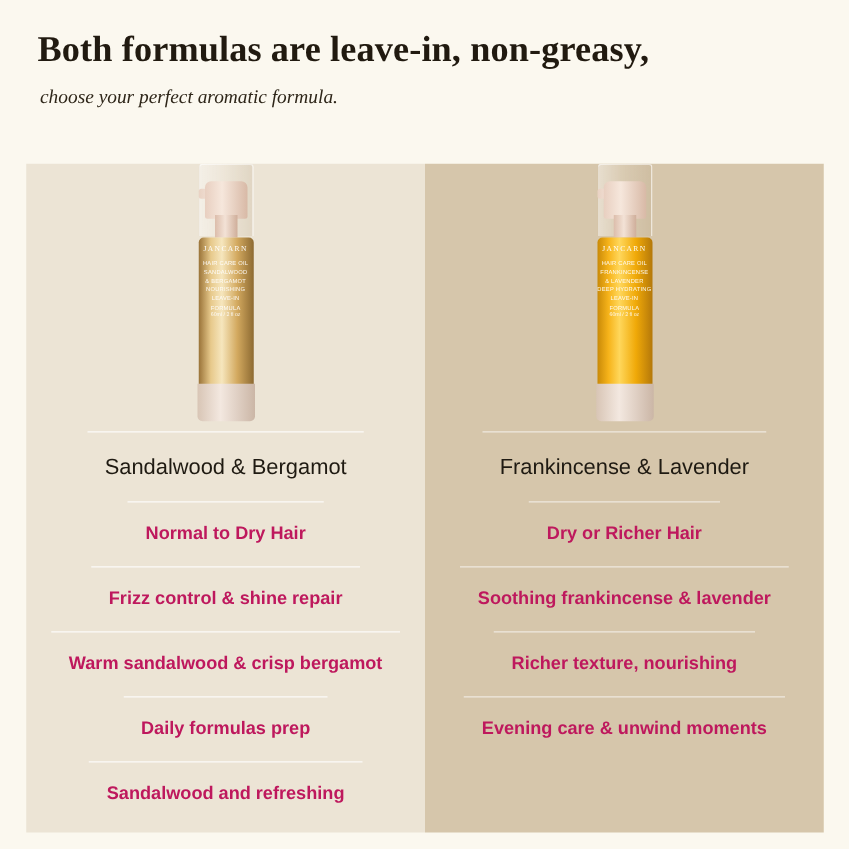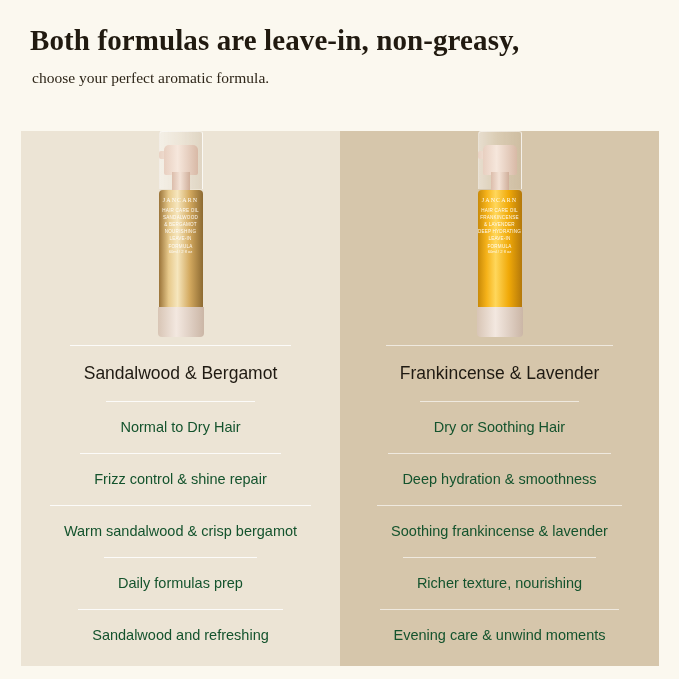--- a/index.html
+++ b/index.html
@@ -27,20 +27,21 @@
     font-family: "Liberation Serif", serif;
     font-size: 29px;
     line-height: 1.28;
     color: #211a10;
     margin: 0;
     letter-spacing: 0.1px;
   }
   .headline .line2 { display: block; }
   .subhead {
     font-family: "Liberation Serif", serif;
+    font-style: italic;
     font-size: 15.5px;
     color: #2e2619;
     margin: 10px 0 0 2px;
   }
 
   
   .table {
     position: absolute;
     left: 21px;
     top: 131px;
@@ -73,21 +74,22 @@
     padding: 0 14px;
   }
   .row-title {
     height: 56px;
     font-size: 17.5px;
     color: #1f1a12;
   }
   .row-feat {
     height: 52px;
     font-size: 14.5px;
-    color: #14532d;
+    color: #be185d;
+    font-weight: bold;
   }
   
   .col-a .row::before,
   .col-b .row::before {
     content: "";
     position: absolute;
     left: 0; right: 0; top: 0;
     height: 1px;
     background: rgba(255,255,255,0.85);
   }
@@ -236,21 +238,20 @@
           <div class="pump"></div>
           <div class="pump-neck"></div>
           <div class="body body-b"></div>
           <div class="brand">JANCARN</div>
           <div class="label-txt">HAIR CARE OIL<br>FRANKINCENSE<br>&amp; LAVENDER<br>DEEP HYDRATING<br>LEAVE-IN<br>FORMULA</div>
           <div class="size">60ml / 2 fl oz</div>
           <div class="base"></div>
         </div>
       </div>
       <div class="row row-title">Frankincense &amp; Lavender</div>
-      <div class="row row-feat">Dry or Soothing Hair</div>
-      <div class="row row-feat">Deep hydration &amp; smoothness</div>
+      <div class="row row-feat">Dry or Richer Hair</div>
       <div class="row row-feat">Soothing frankincense &amp; lavender</div>
       <div class="row row-feat">Richer texture, nourishing</div>
       <div class="row row-feat">Evening care &amp; unwind moments</div>
     </div>
 
   </div>
 </div>
 
 </body></html>

